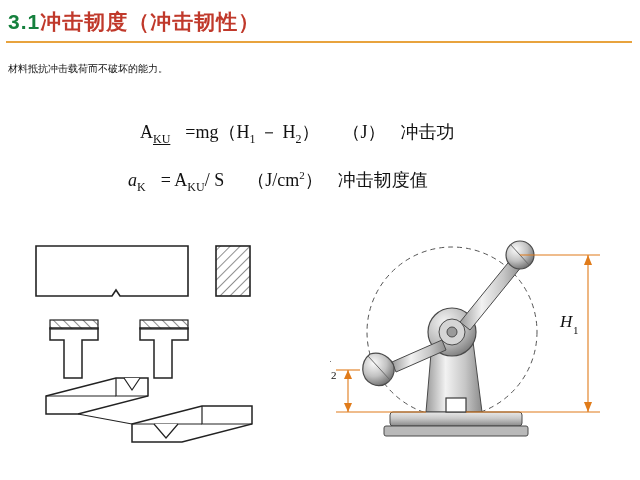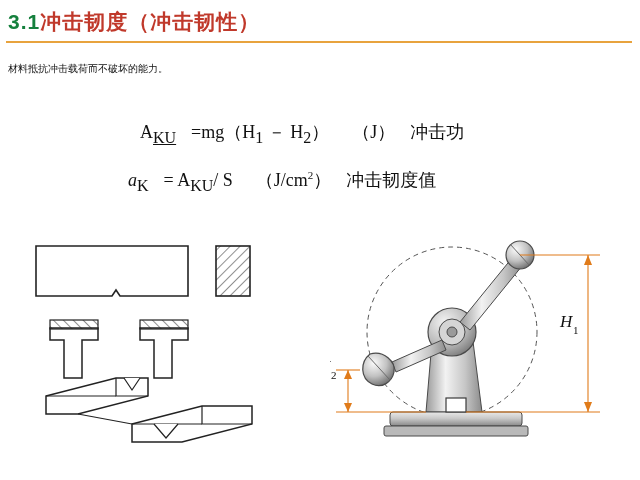--- a/index.html
+++ b/index.html
@@ -53,21 +53,21 @@
   .formula {
     position: absolute;
     font-family: "Liberation Serif", serif;
     font-size: 18px;
     color: #111;
     white-space: nowrap;
   }
   .formula-1 { left: 140px; top: 120px; }
   .formula-2 { left: 128px; top: 168px; }
   .sub {
-    font-size: 16px;
+    font-size: 12px;
     vertical-align: sub;
   }
   .sup {
     font-size: 11px;
     vertical-align: super;
   }
   .ital {
     font-style: italic;
   }
   .gap-sm { display: inline-block; width: 6px; }

